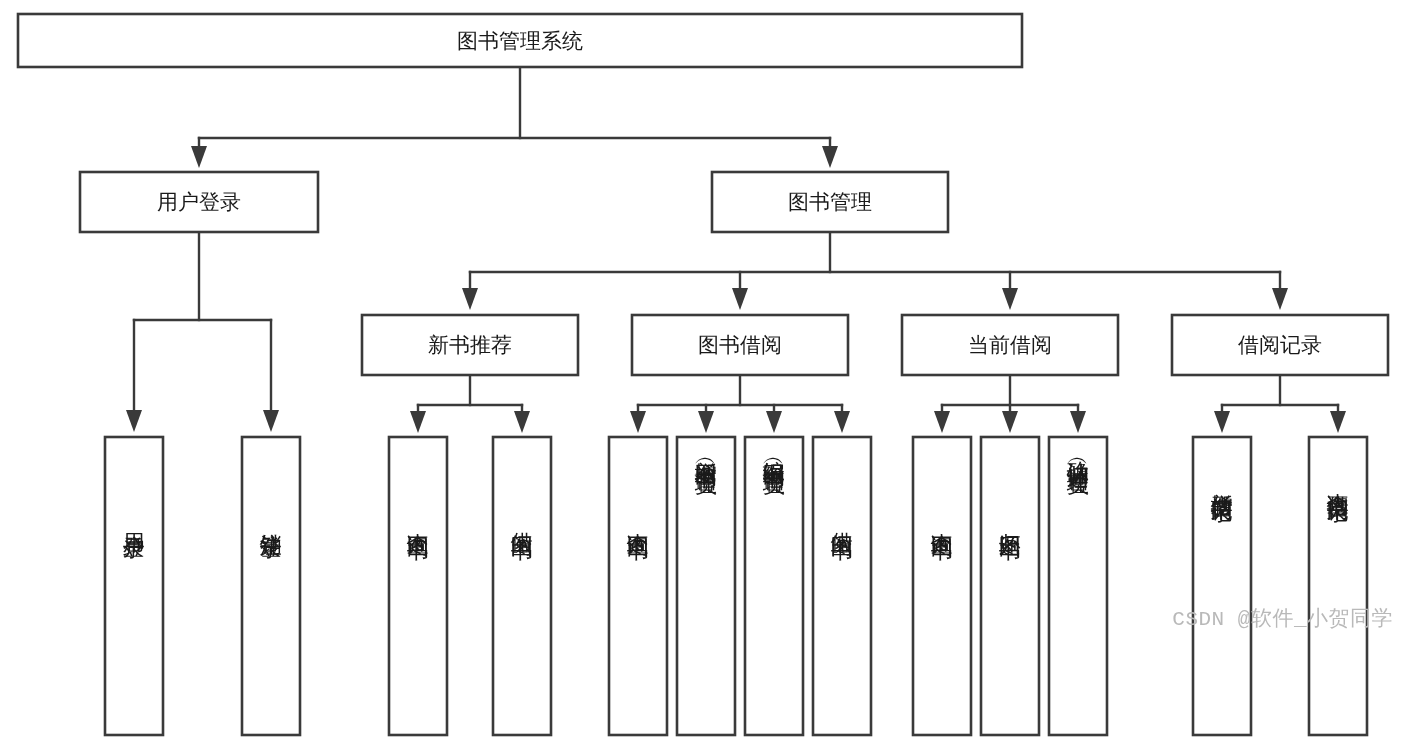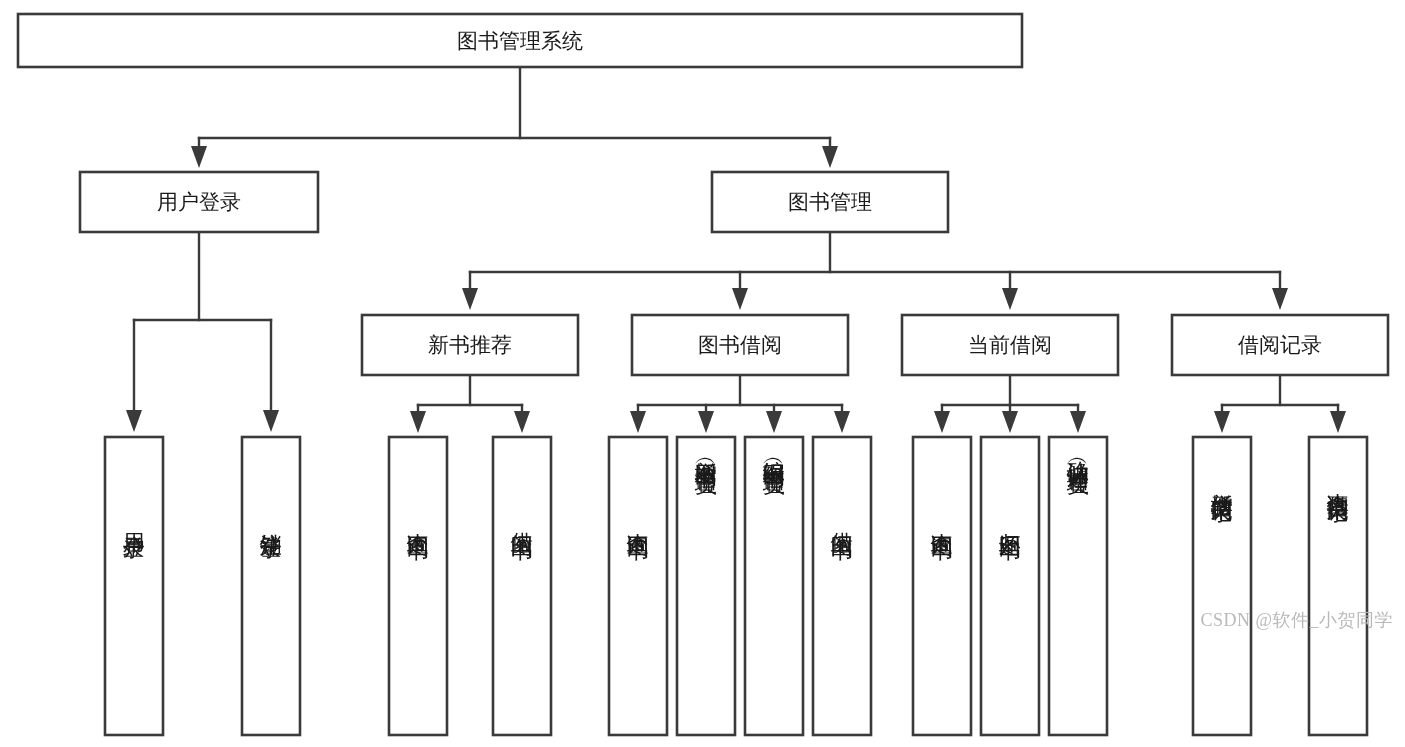--- a/index.html
+++ b/index.html
@@ -66,22 +66,22 @@
     line-height: 1.06;
     letter-spacing: 2px;
     color: #1a1a1a;
     white-space: nowrap;
     text-align: center;
   }
   .watermark {
     position: absolute;
     right: 12px;
     bottom: 6px;
-    font-family: Liberation Serif, serif;
-    font-size: 18px;
+    font-family: Liberation Mono, monospace;
+    font-size: 21px;
     color: #b9b9b9;
     letter-spacing: 0.5px;
     white-space: nowrap;
     user-select: none;
   }
 </style>
 </head>
 <body>
 
 <div id="diagram-root">

